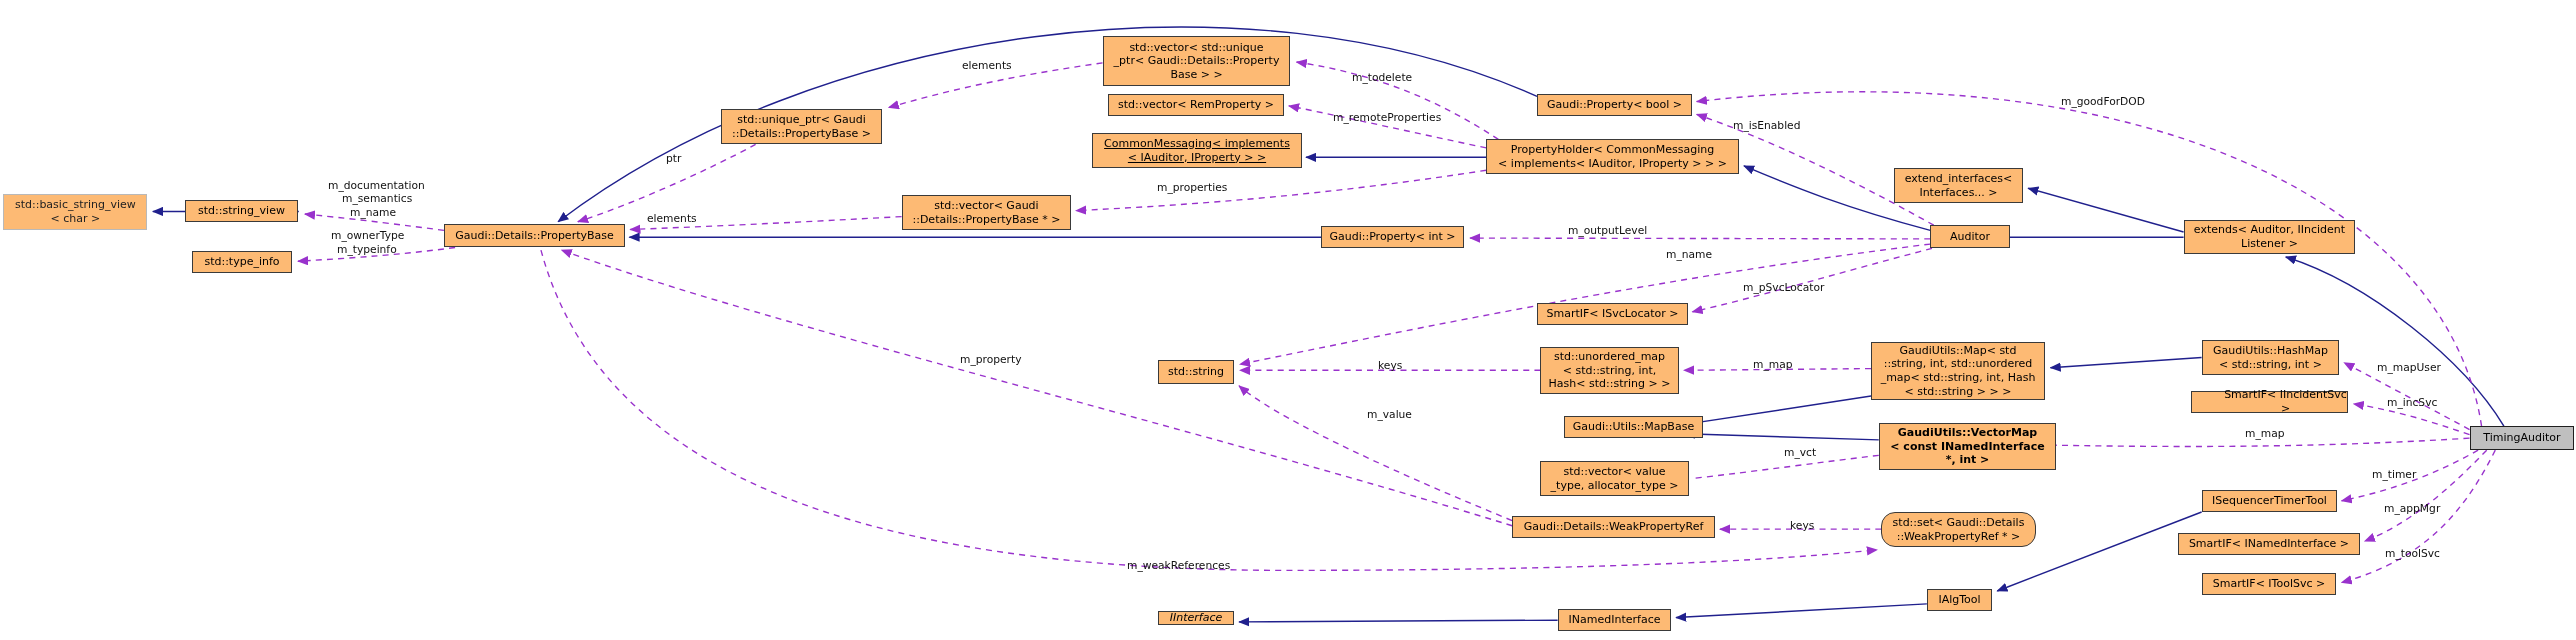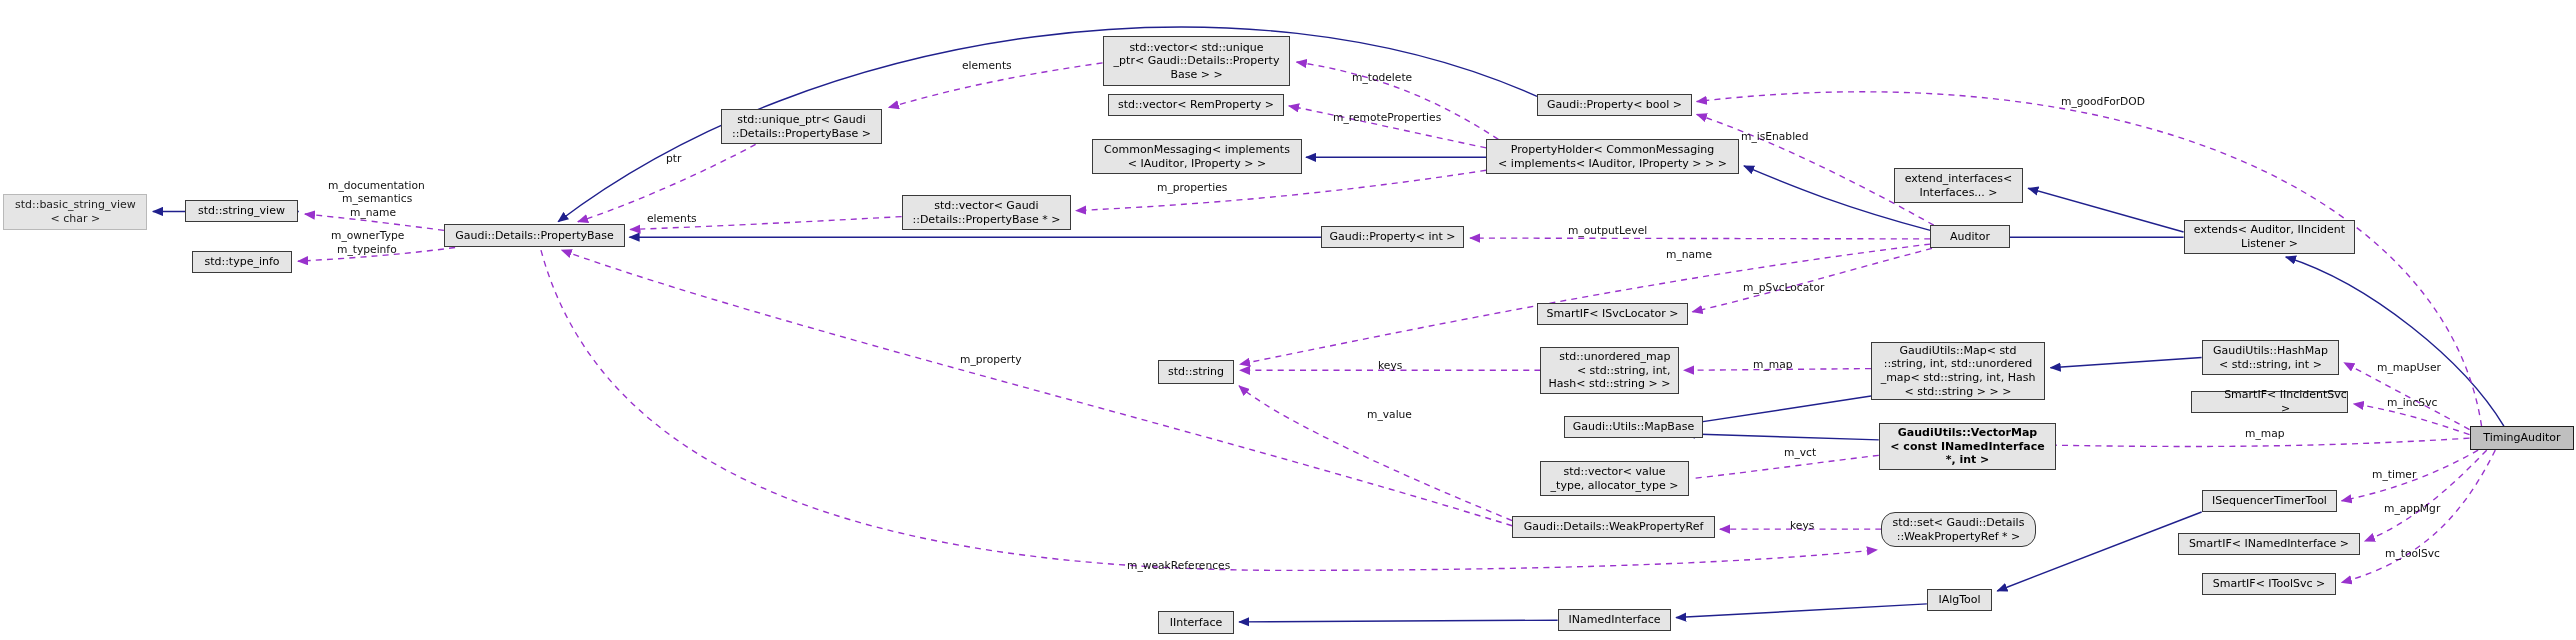--- a/index.html
+++ b/index.html
@@ -1,19 +1,19 @@
 <!DOCTYPE html>
 <html style="font-size:13.7px"><head>
 <meta charset="utf-8">
 <style>
   html,body{margin:0;padding:0;background:#ffffff;}
   #diagram{position:relative;width:2576px;height:641px;background:#ffffff;overflow:hidden;
            font-family:"DejaVu Sans","Liberation Sans",sans-serif;}
   #edges{position:absolute;left:0;top:0;width:2576px;height:641px;z-index:1;}
-  .node{position:absolute;box-sizing:border-box;border:1.2px solid #3a3a3a;background:#e5e5e5;
+  .node{position:absolute;box-sizing:border-box;border:1.2px solid #3a3a3a;background:#fdba74;
         display:flex;align-items:center;justify-content:center;text-align:center;
         font-size:11px;line-height:1.24;white-space:pre-line;color:#000;z-index:2;}
   .node.external{border-color:#b9b9b9;color:#222;}
   .node.highlight{background:#bfbfbf;border-width:1.7px;border-color:#1f1f1f;}
   .edge-label{position:absolute;font-size:10.7px;color:#101010;white-space:pre;z-index:3;
               text-align:center;}
   path.inheritance{fill:none;stroke-width:1.7;}
   path.usage{fill:none;stroke-width:1.6;stroke-dasharray:7 6;}
 </style>
 </head>
@@ -77,36 +77,36 @@
 &lt; char &gt;</div>
       <div class="node" style="left: 185px; top: 200px; width: 113px; height: 22px;">std::string_view</div>
       <div class="node" style="left: 192px; top: 251px; width: 100px; height: 22px;">std::type_info</div>
       <div class="node" style="left: 444px; top: 224px; width: 181px; height: 23px;">Gaudi::Details::PropertyBase</div>
       <div class="node" style="left: 1103px; top: 36px; width: 187px; height: 50px;">std::vector&lt; std::unique
 _ptr&lt; Gaudi::Details::Property
 Base &gt; &gt;</div>
       <div class="node" style="left: 721px; top: 109px; width: 161px; height: 35px;">std::unique_ptr&lt; Gaudi
 ::Details::PropertyBase &gt;</div>
       <div class="node" style="left: 1108px; top: 94px; width: 176px; height: 22px;">std::vector&lt; RemProperty &gt;</div>
-      <div class="node" style="left: 1092px; top: 139px; width: 210px; height: 35px;">CommonMessaging&lt; implements
+      <div class="node" style="left: 1092px; top: 133px; width: 210px; height: 35px; text-decoration: underline;">CommonMessaging&lt; implements
 &lt; IAuditor, IProperty &gt; &gt;</div>
       <div class="node" style="left: 1486px; top: 139px; width: 253px; height: 35px;">PropertyHolder&lt; CommonMessaging
 &lt; implements&lt; IAuditor, IProperty &gt; &gt; &gt;</div>
       <div class="node" style="left: 1537px; top: 94px; width: 155px; height: 22px;">Gaudi::Property&lt; bool &gt;</div>
       <div class="node" style="left: 1321px; top: 226px; width: 143px; height: 22px;">Gaudi::Property&lt; int &gt;</div>
       <div class="node" style="left: 902px; top: 195px; width: 169px; height: 35px;">std::vector&lt; Gaudi
 ::Details::PropertyBase * &gt;</div>
       <div class="node" style="left: 1894px; top: 168px; width: 129px; height: 35px;">extend_interfaces&lt;
 Interfaces... &gt;</div>
       <div class="node" style="left: 1930px; top: 225px; width: 80px; height: 23px;">Auditor</div>
       <div class="node" style="left: 2184px; top: 220px; width: 171px; height: 34px;">extends&lt; Auditor, IIncident
 Listener &gt;</div>
       <div class="node" style="left: 1537px; top: 303px; width: 151px; height: 22px;">SmartIF&lt; ISvcLocator &gt;</div>
       <div class="node" style="left: 1158px; top: 360px; width: 76px; height: 24px;">std::string</div>
-      <div class="node" style="left: 1540px; top: 347px; width: 139px; height: 47px; text-align: right;">std::unordered_map
+      <div class="node" style="left: 1540px; top: 347px; width: 139px; height: 47px;">std::unordered_map
 &lt; std::string, int,
 Hash&lt; std::string &gt; &gt;</div>
       <div class="node" style="left: 1871px; top: 342px; width: 174px; height: 58px;">GaudiUtils::Map&lt; std
 ::string, int, std::unordered
 _map&lt; std::string, int, Hash
 &lt; std::string &gt; &gt; &gt;</div>
       <div class="node" style="left: 2202px; top: 340px; width: 137px; height: 35px;">GaudiUtils::HashMap
 &lt; std::string, int &gt;</div>
       <div class="node" style="left: 2191px; top: 391px; width: 157px; height: 22px; padding-left: 32px;">SmartIF&lt; IIncidentSvc &gt;</div>
       <div class="node" style="left: 1540px; top: 416px; width: 139px; height: 22px; margin-left: 24px;">Gaudi::Utils::MapBase</div>
@@ -117,35 +117,35 @@
 _type, allocator_type &gt;</div>
       <div class="node" style="left: 1512px; top: 516px; width: 203px; height: 22px;">Gaudi::Details::WeakPropertyRef</div>
       <div class="node" style="left: 1881px; top: 512px; width: 155px; height: 35px; border-radius: 14px;">std::set&lt; Gaudi::Details
 ::WeakPropertyRef * &gt;</div>
       <div class="node highlight" style="left: 2470px; top: 426px; width: 104px; height: 24px;">TimingAuditor</div>
       <div class="node" style="left: 2202px; top: 490px; width: 135px; height: 22px;">ISequencerTimerTool</div>
       <div class="node" style="left: 2178px; top: 533px; width: 182px; height: 22px;">SmartIF&lt; INamedInterface &gt;</div>
       <div class="node" style="left: 2202px; top: 573px; width: 134px; height: 22px;">SmartIF&lt; IToolSvc &gt;</div>
       <div class="node" style="left: 1927px; top: 589px; width: 65px; height: 22px;">IAlgTool</div>
       <div class="node" style="left: 1558px; top: 609px; width: 113px; height: 22px;">INamedInterface</div>
-      <div class="node" style="left: 1158px; top: 611px; width: 76px; height: 23px;">IInterface</div>
+      <div class="node" style="left: 1158px; top: 611px; width: 76px; height: 14px; font-style: italic;">IInterface</div>
     </div>
   <div id="labels">
       <div class="edge-label" style="left: 328px; top: 179px;">m_documentation</div>
       <div class="edge-label" style="left: 342px; top: 192px;">m_semantics</div>
       <div class="edge-label" style="left: 350px; top: 206px;">m_name</div>
       <div class="edge-label" style="left: 331px; top: 229px;">m_ownerType</div>
       <div class="edge-label" style="left: 337px; top: 243px;">m_typeinfo</div>
       <div class="edge-label" style="left: 666px; top: 152px;">ptr</div>
       <div class="edge-label" style="left: 962px; top: 59px;">elements</div>
       <div class="edge-label" style="left: 647px; top: 212px;">elements</div>
       <div class="edge-label" style="left: 1352px; top: 71px;">m_todelete</div>
       <div class="edge-label" style="left: 1333px; top: 111px;">m_remoteProperties</div>
       <div class="edge-label" style="left: 1157px; top: 181px;">m_properties</div>
-      <div class="edge-label" style="left: 1733px; top: 130px; margin-left: 8px;">m_isEnabled</div>
+      <div class="edge-label" style="left: 1733px; top: 119px;">m_isEnabled</div>
       <div class="edge-label" style="left: 2061px; top: 95px;">m_goodForDOD</div>
       <div class="edge-label" style="left: 1568px; top: 224px;">m_outputLevel</div>
       <div class="edge-label" style="left: 1666px; top: 248px;">m_name</div>
       <div class="edge-label" style="left: 1743px; top: 281px;">m_pSvcLocator</div>
       <div class="edge-label" style="left: 1378px; top: 359px;">keys</div>
       <div class="edge-label" style="left: 1753px; top: 358px;">m_map</div>
       <div class="edge-label" style="left: 1367px; top: 408px;">m_value</div>
       <div class="edge-label" style="left: 960px; top: 353px;">m_property</div>
       <div class="edge-label" style="left: 1784px; top: 446px;">m_vct</div>
       <div class="edge-label" style="left: 1127px; top: 559px;">m_weakReferences</div>

